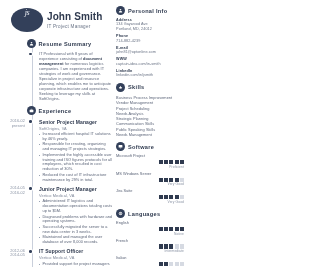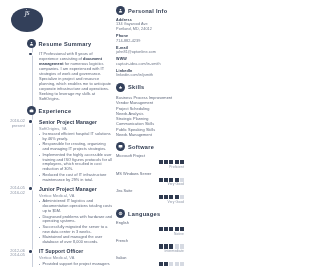--- a/index.html
+++ b/index.html
@@ -77,20 +77,24 @@
 </head>
 <body>
 
 <div class="page">
 
   <div class="col-left">
 
     <div class="header">
       <div class="avatar">
         <span class="avatar-mono">js</span>
+      </div>
+      <div>
+        <div class="name">John Smith</div>
+        <div class="job-title">IT Project Manager</div>
       </div>
     </div>
 
     <div class="tl">
 
       <div class="sec">
         <div class="sec-head">
           <span class="sec-ico">
             <svg width="5" height="5" viewBox="0 0 16 16">
                 <circle cx="8" cy="5.6" r="2.6" fill="#fff"></circle>

